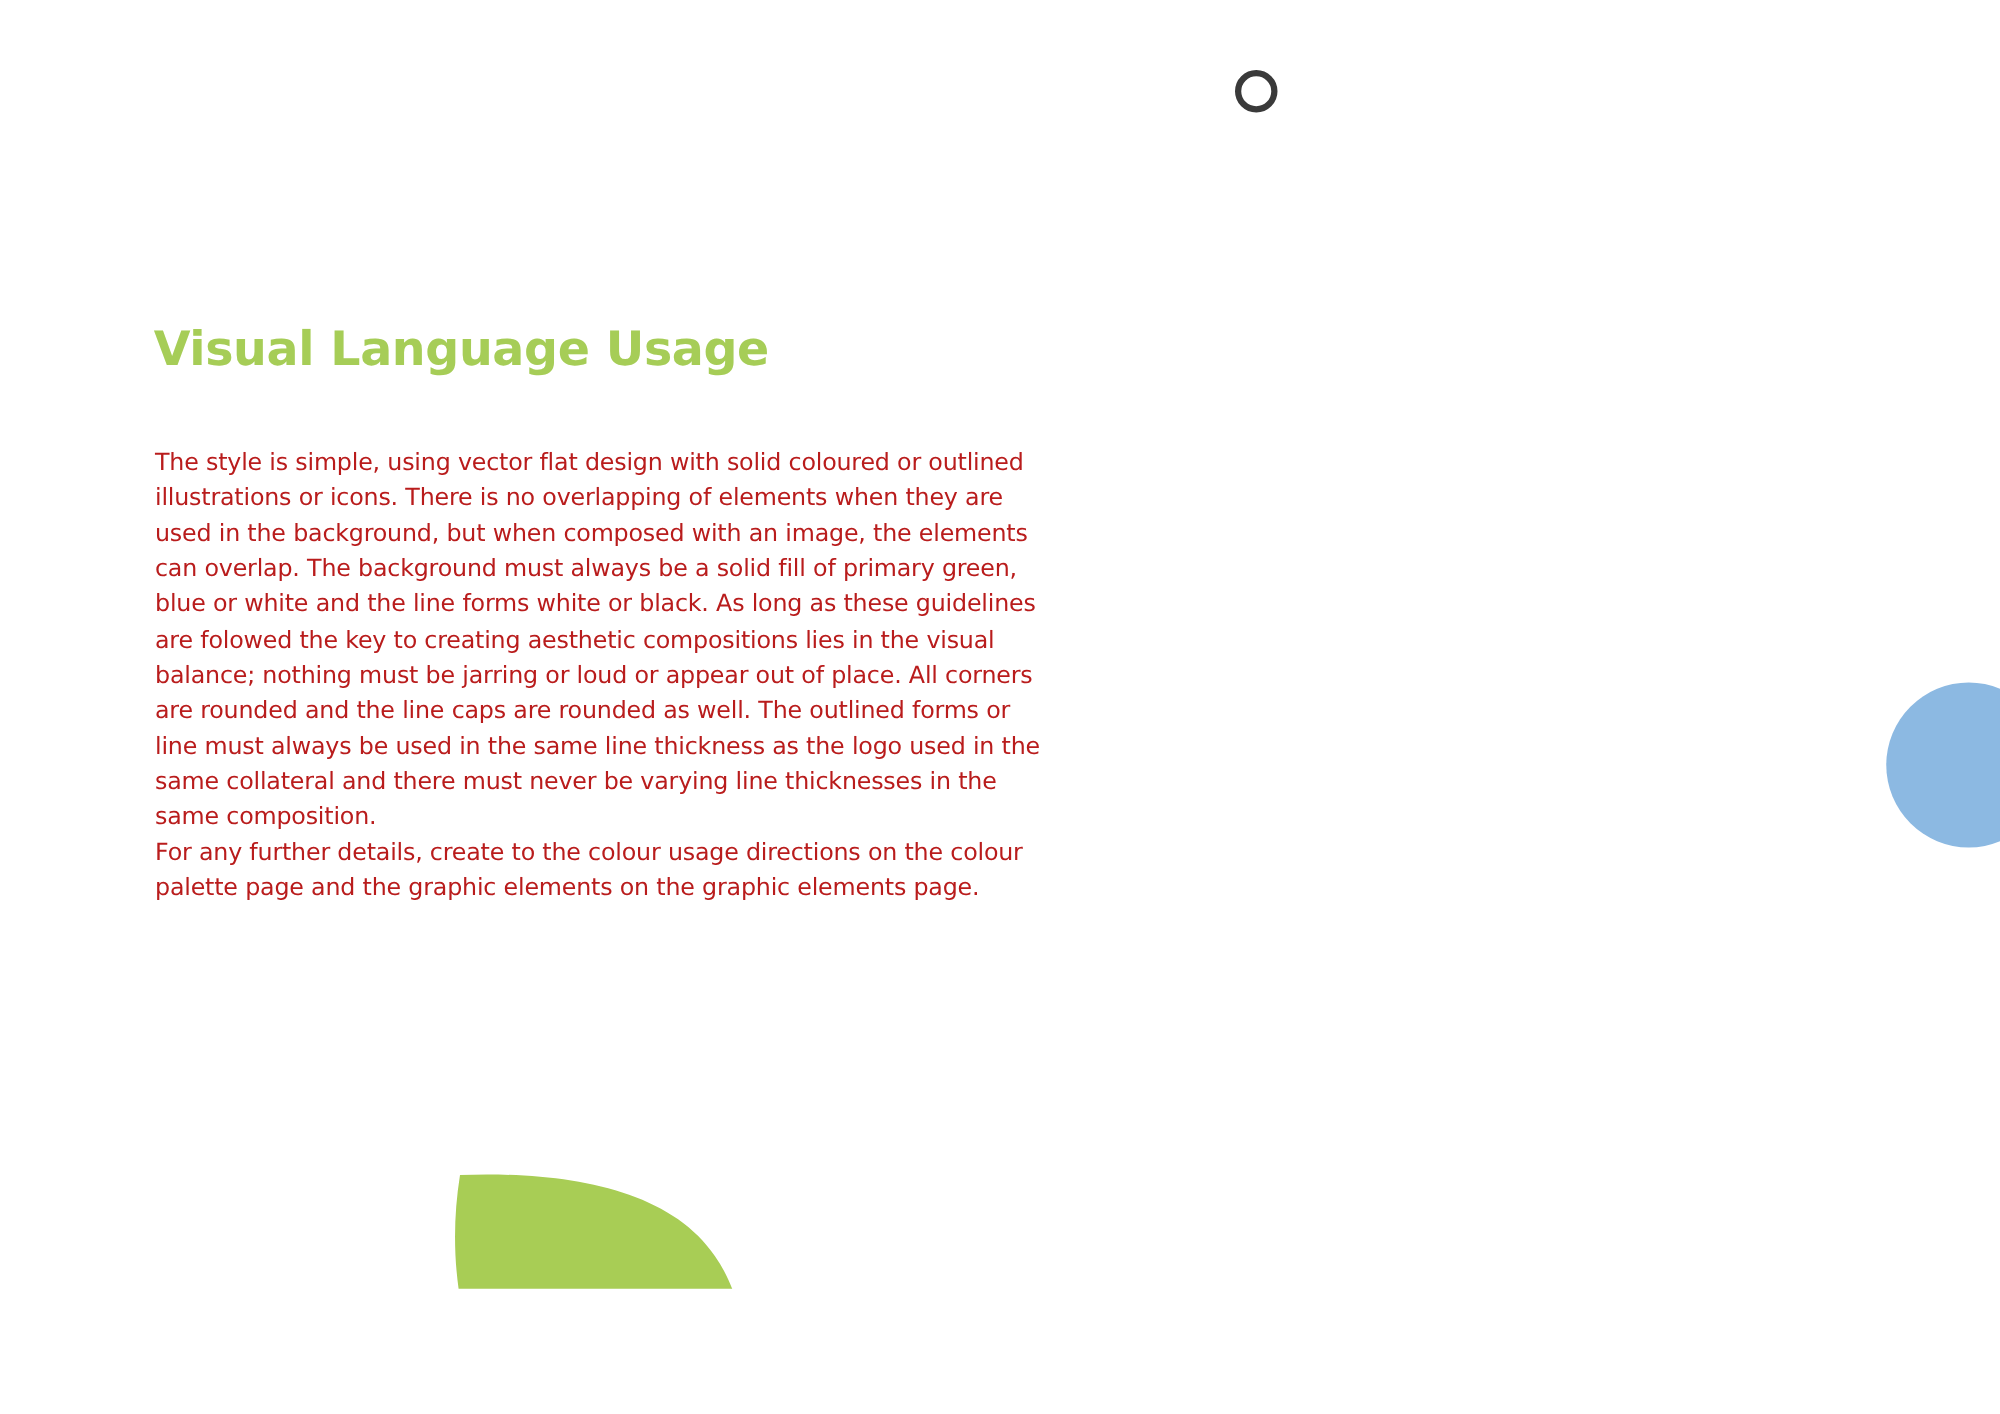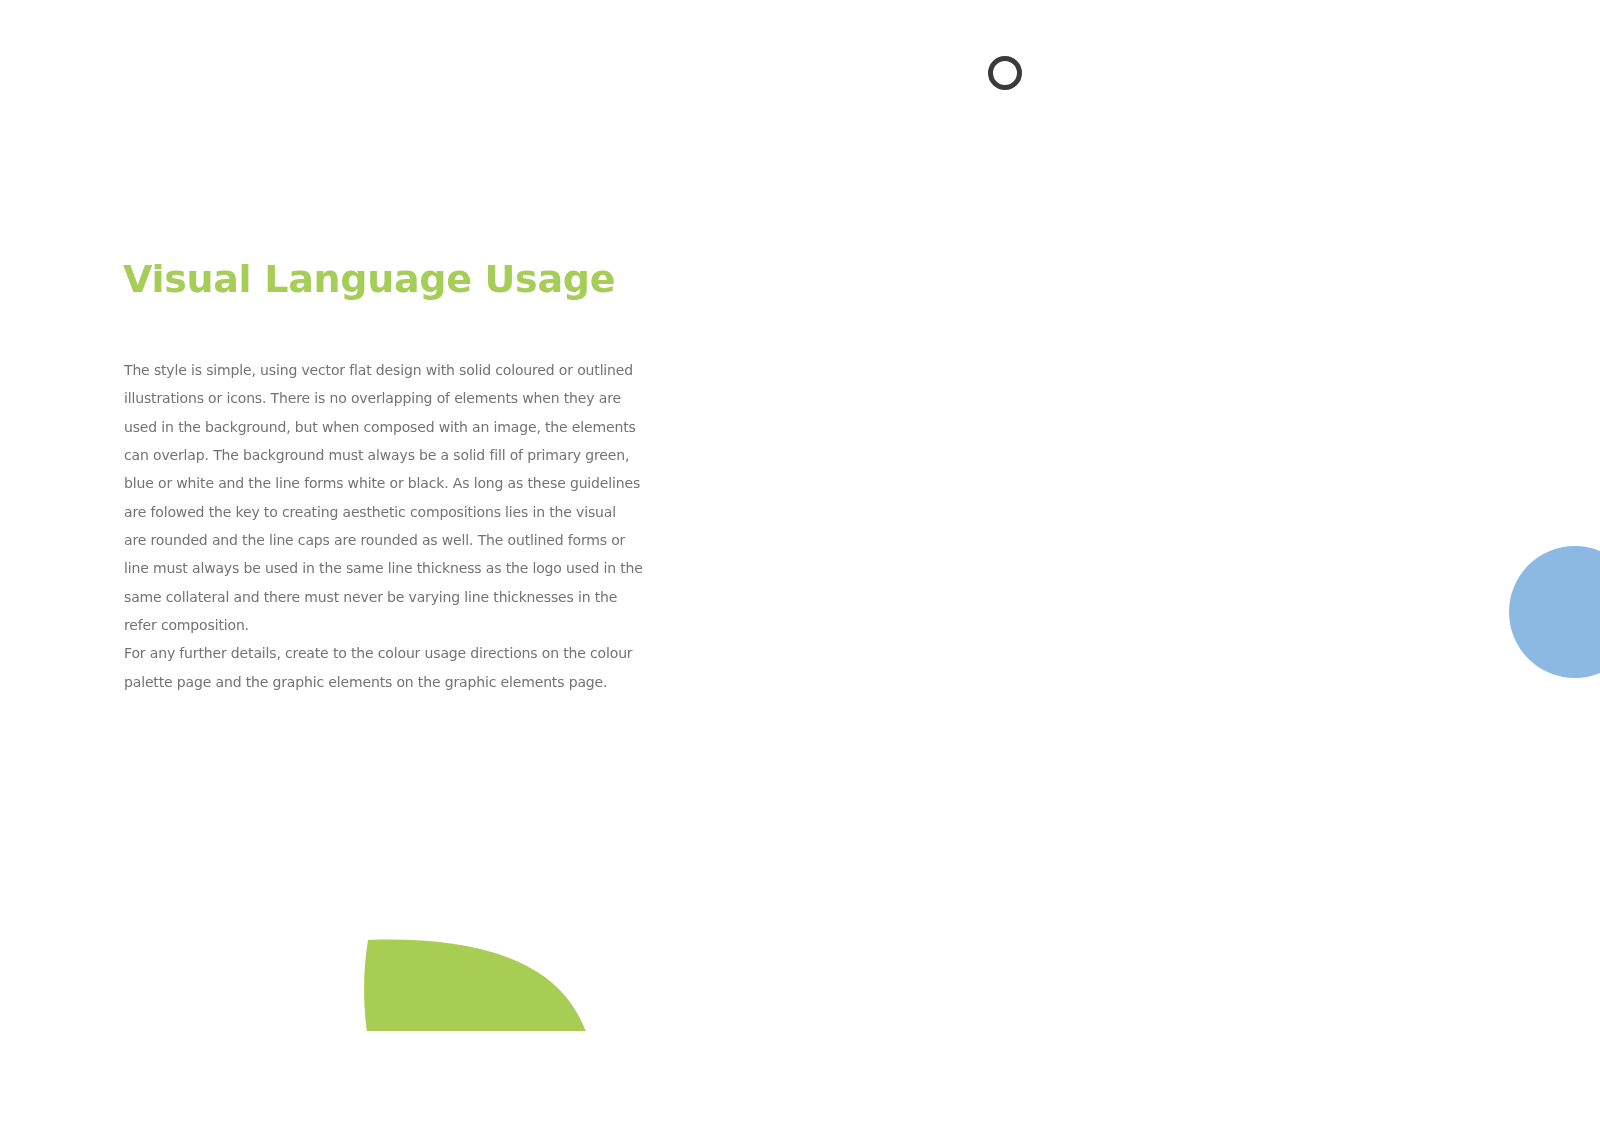--- a/index.html
+++ b/index.html
@@ -35,23 +35,23 @@
       color: #a6cd57;
       white-space: nowrap;
     }
     .body-text {
       position: absolute;
       left: 114px;
       top: 356px;
       width: 735px;
       margin: 0;
       font-family: "DejaVu Sans", "Liberation Sans", sans-serif;
-      font-size: 14px;
+      font-size: 19px;
       line-height: 28.35px;
-      color: #737373;
+      color: #b91c1c;
       letter-spacing: -0.15px;
     }
     .body-text .line {
       display: block;
       white-space: nowrap;
     }
     .ring {
       position: absolute;
       left: 978px;
       top: 56px;
@@ -112,24 +112,25 @@
 
   <h1 class="title">Visual Language Usage</h1>
 
   <div class="body-text">
     <span class="line">The style is simple, using vector flat design with solid coloured or outlined</span>
     <span class="line">illustrations or icons. There is no overlapping of elements when they are</span>
     <span class="line">used in the background, but when composed with an image, the elements</span>
     <span class="line">can overlap. The background must always be a solid fill of primary green,</span>
     <span class="line">blue or white and the line forms white or black. As long as these guidelines</span>
     <span class="line">are folowed the key to creating aesthetic compositions lies in the visual</span>
+    <span class="line">balance; nothing must be jarring or loud or appear out of place. All corners</span>
     <span class="line">are rounded and the line caps are rounded as well. The outlined forms or</span>
     <span class="line">line must always be used in the same line thickness as the logo used in the</span>
     <span class="line">same collateral and there must never be varying line thicknesses in the</span>
-    <span class="line">refer composition.</span>
+    <span class="line">same composition.</span>
     <span class="line">For any further details, create to the colour usage directions on the colour</span>
     <span class="line">palette page and the graphic elements on the graphic elements page.</span>
   </div>
 
   <div class="blue-circle"></div>
 
   <svg class="leaf" viewBox="0 0 245 200">
     <path d="M8 5 C 90 2, 175 15, 212 70 C 240 110, 238 160, 228 205 L 45 205 C 12 150, -4 80, 8 5 Z" fill="#a8cd55"></path>
   </svg>
 

